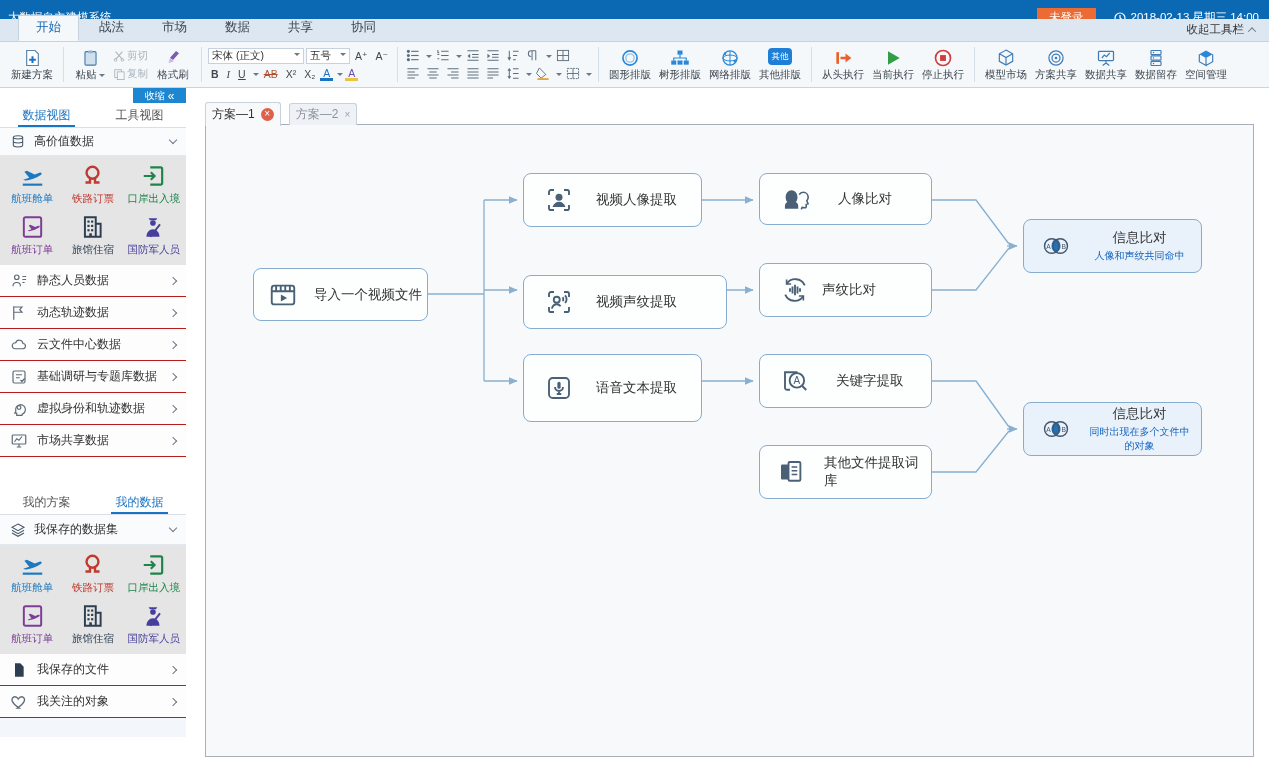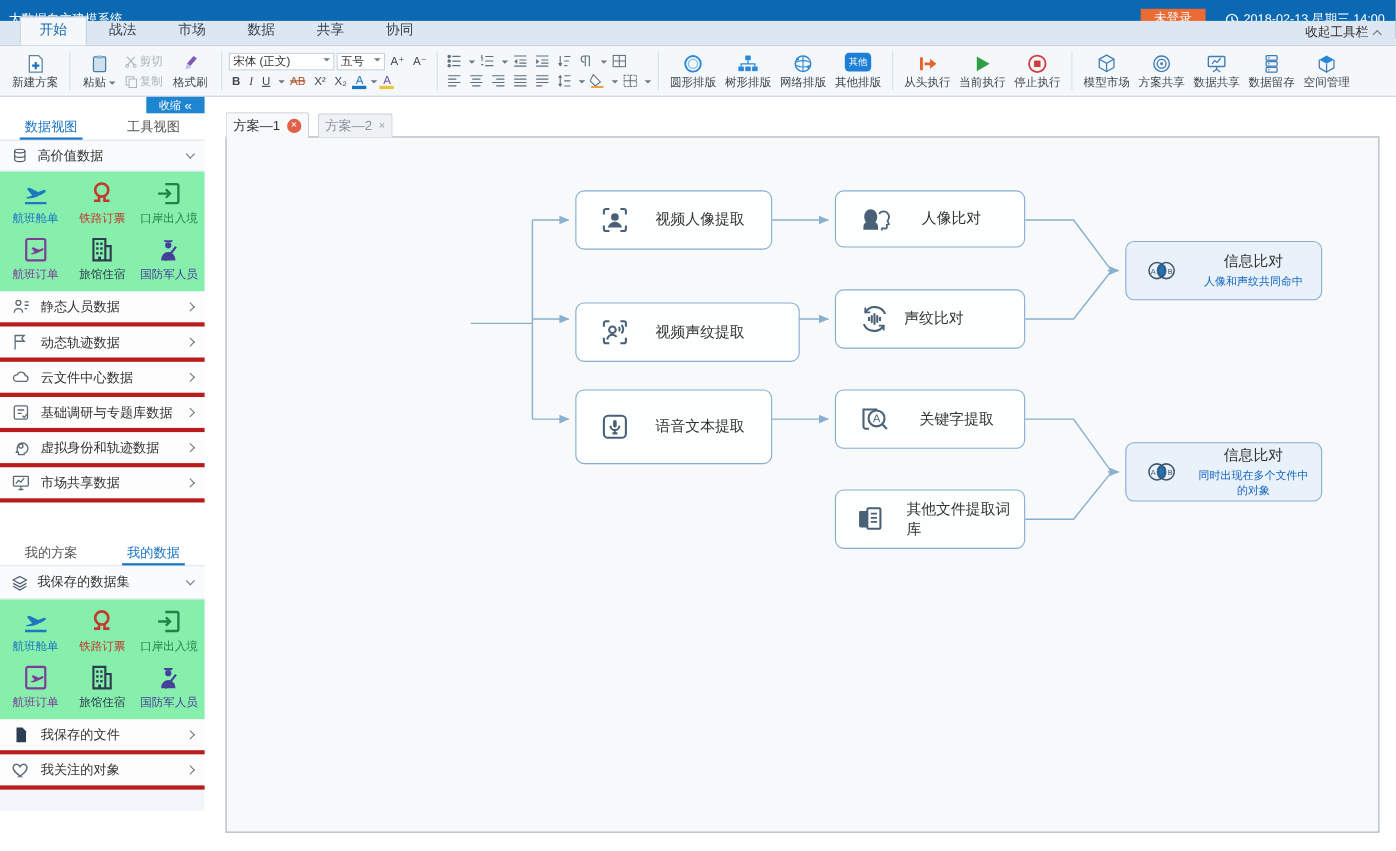--- a/index.html
+++ b/index.html
@@ -55,25 +55,25 @@
                   color:#fff; font-size:10px; display:flex; align-items:center; justify-content:center; gap:3px; z-index:5; }
   .sidebar { position:absolute; left:0; top:104px; width:186px; }
   .side-tabs { display:flex; height:24px; border-bottom:1px solid #d8dfe8; background:#fff; font-size:12px; }
   .side-tab { flex:1; text-align:center; line-height:22px; color:#555; position:relative; cursor:default; }
   .side-tab.active { color:#1a74c4; }
   .side-tab.active::after { content:""; position:absolute; left:18px; right:18px; bottom:0; height:2px; background:#1a74c4; }
   .sec-head { height:28px; display:flex; align-items:center; padding:0 10px; gap:8px; background:#f9fbfd;
               border-bottom:1px solid #e2e8ef; font-size:12px; color:#333; }
   .sec-head .shicon { color:#4a5a68; display:flex; }
   .sec-head .grow { flex:1; }
-  .icon-grid { background:#86efac; display:grid; grid-template-columns:repeat(3,1fr); padding:7px 2px 8px; row-gap:8px; }
+  .icon-grid { background:#e5e5e5; display:grid; grid-template-columns:repeat(3,1fr); padding:7px 2px 8px; row-gap:8px; }
   .gcell { display:flex; flex-direction:column; align-items:center; gap:3px; font-size:10.5px; color:#3c434a; cursor:default; }
   .gcell svg { display:block; }
   .cat-row { height:32px; display:flex; align-items:center; gap:9px; padding:12px 10px; background:#fdfdfe;
-             border-bottom:4px solid #b91c1c; font-size:12px; color:#333; cursor:default; }
+             border-bottom:1px solid #b91c1c; font-size:12px; color:#333; cursor:default; }
   .cat-row .cicon { color:#5f6b76; display:flex; width:18px; justify-content:center; }
   .cat-row .grow { flex:1; }
   .side-gap { height:34px; background:#fff; }
   .panel-filler { height:19px; background:#f3f6fa; }
 
   
   .doc-tabs { position:absolute; left:205px; top:101px; height:24px; display:flex; align-items:flex-end; z-index:3; }
   .dtab { display:flex; align-items:center; gap:6px; padding:3px 6px 4px; font-size:12px; border:1px solid #c9d2da;
           border-bottom:none; border-radius:3px 3px 0 0; margin-right:8px; height:24px; cursor:default; }
   .dtab.active { background:#f7f9fa; color:#333; position:relative; top:1px; }
@@ -668,20 +668,30 @@
         <path d="M496 256 L547 256" marker-end="url(#arr)"></path>
         <path d="M726 75 L770 75 L803 119"></path>
         <path d="M726 165 L770 165 L803 123"></path>
         <path d="M801 121 L811 121" marker-end="url(#arr)"></path>
         <path d="M726 256 L770 256 L803 302"></path>
         <path d="M726 347 L770 347 L803 306"></path>
         <path d="M801 304 L811 304" marker-end="url(#arr)"></path>
       </g>
     </svg>
 
+    <div class="node" style="left:47px;top:143px;width:175px;height:53px;gap:16px;padding-left:14px">
+      <span class="nicon">
+        <svg width="30" height="30" viewBox="0 0 24 24" fill="none" stroke="currentColor" stroke-width="1.5">
+          <rect x="3" y="4.5" width="18" height="15" rx="2"></rect>
+          <path d="M3 9h18 M6.5 4.5V9 M10.2 4.5V9 M13.8 4.5V9 M17.5 4.5V9"></path>
+          <path d="M10.3 11.5l5 2.8-5 2.8z" fill="currentColor" stroke="none"></path>
+        </svg>
+      </span>
+      <span class="nlabel">导入一个视频文件</span>
+    </div>
 
     <div class="node" style="left:317px;top:48px;width:179px;height:54px">
       <span class="nicon">
         <svg width="30" height="30" viewBox="0 0 24 24" fill="none" stroke="currentColor" stroke-width="1.5">
           <path d="M4 8V5.5A1.5 1.5 0 0 1 5.5 4H8 M16 4h2.5A1.5 1.5 0 0 1 20 5.5V8 M20 16v2.5a1.5 1.5 0 0 1-1.5 1.5H16 M8 20H5.5A1.5 1.5 0 0 1 4 18.5V16"></path>
           <circle cx="12" cy="9.8" r="2.8" fill="currentColor" stroke="none"></circle>
           <path d="M6.8 17.5c.8-2.6 2.9-4.2 5.2-4.2s4.4 1.6 5.2 4.2z" fill="currentColor" stroke="none"></path>
         </svg>
       </span>
       <span class="nlabel">视频人像提取</span>

